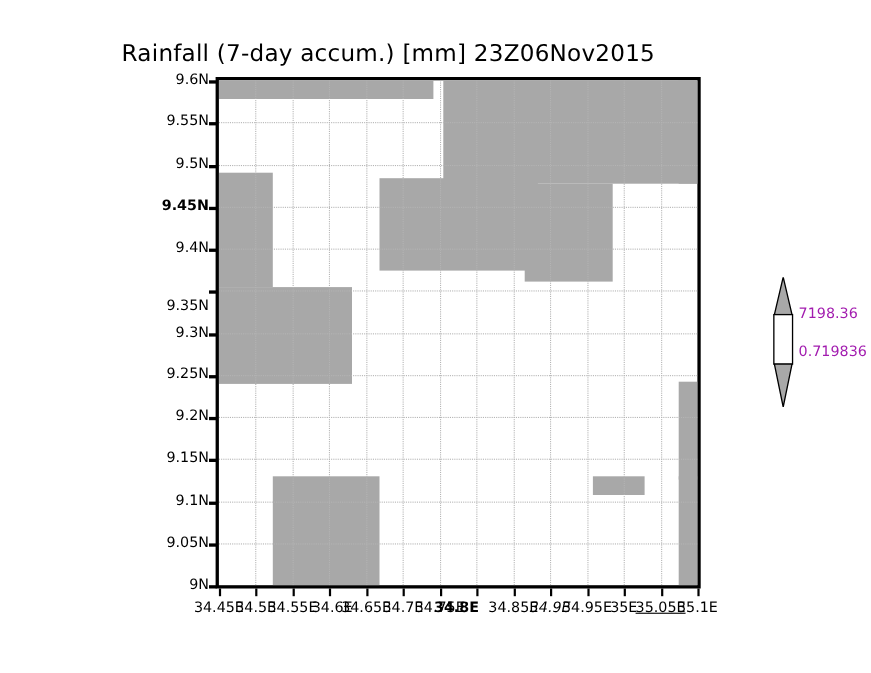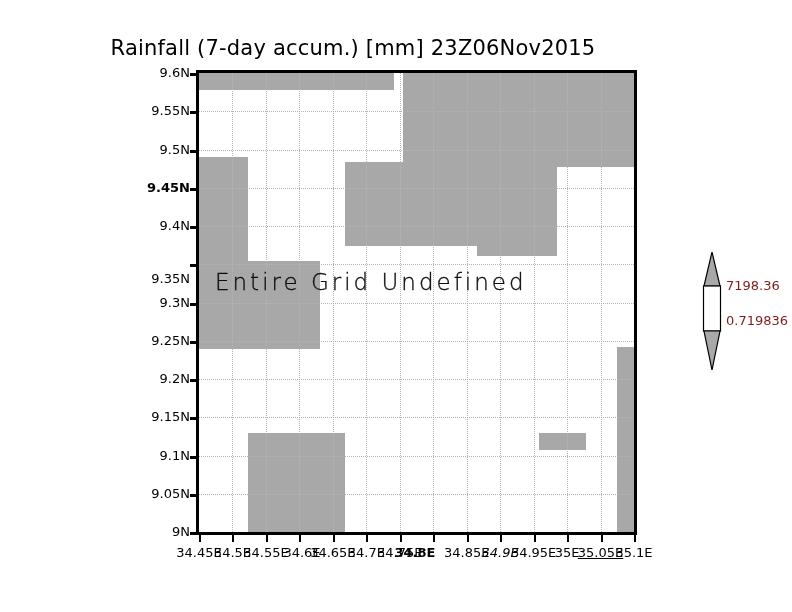--- a/index.html
+++ b/index.html
@@ -110,21 +110,21 @@
   .cbar{
     position:absolute;
     left:700px;top:252px;
     width:24px;height:118px;
   }
   .cbar svg{display:block;}
   .cbar-lab{
     position:absolute;
     left:726px;
     font-size:13px;
-    color:#7f1d1d;
+    color:#a21caf;
     white-space:nowrap;
     font-family:"DejaVu Sans", sans-serif;
   }
   .cbar-lab.hi{top:278px;}
   .cbar-lab.lo{top:313px;}
 </style>
 </head>
 <body>
 
 <div id="root">
@@ -162,21 +162,20 @@
         <div class="gl-h" style="top: 344.25px;"></div>
         <div class="gl-h" style="top: 306px;"></div>
         <div class="gl-h" style="top: 267.75px;"></div>
         <div class="gl-h" style="top: 229.5px;"></div>
         <div class="gl-h" style="top: 191.25px;"></div>
         <div class="gl-h" style="top: 153px;"></div>
         <div class="gl-h" style="top: 114.75px;"></div>
         <div class="gl-h" style="top: 76.5px;"></div>
         <div class="gl-h" style="top: 38.25px;"></div>
       </div>
-    <div class="undef-label">Entire Grid Undefined</div>
   </div>
 
   <div id="y-ticks">
       <div class="tick-y" style="top: 73px;"></div>
       <div class="tick-y" style="top: 111.25px;"></div>
       <div class="tick-y" style="top: 149.5px;"></div>
       <div class="tick-y" style="top: 187.75px;"></div>
       <div class="tick-y" style="top: 226px;"></div>
       <div class="tick-y" style="top: 264.25px;"></div>
       <div class="tick-y" style="top: 302.5px;"></div>

